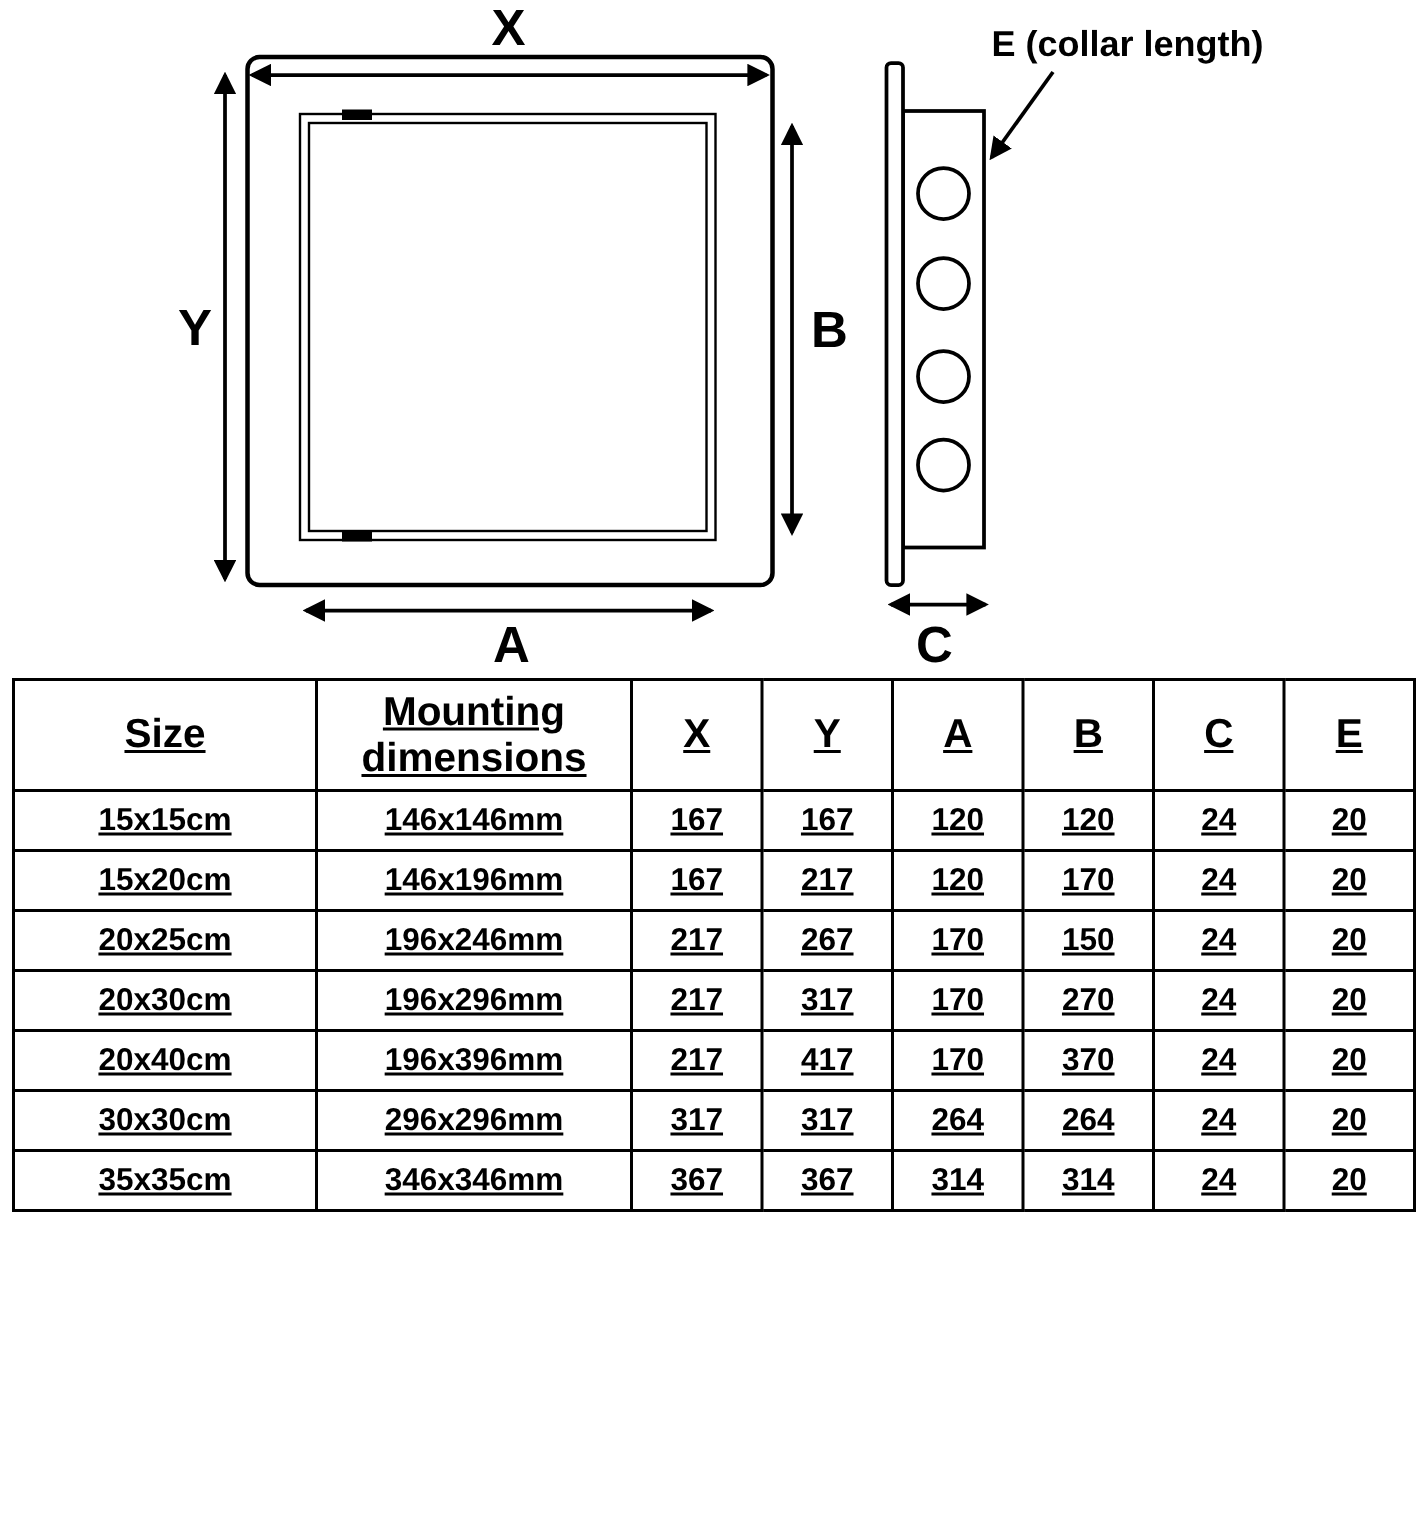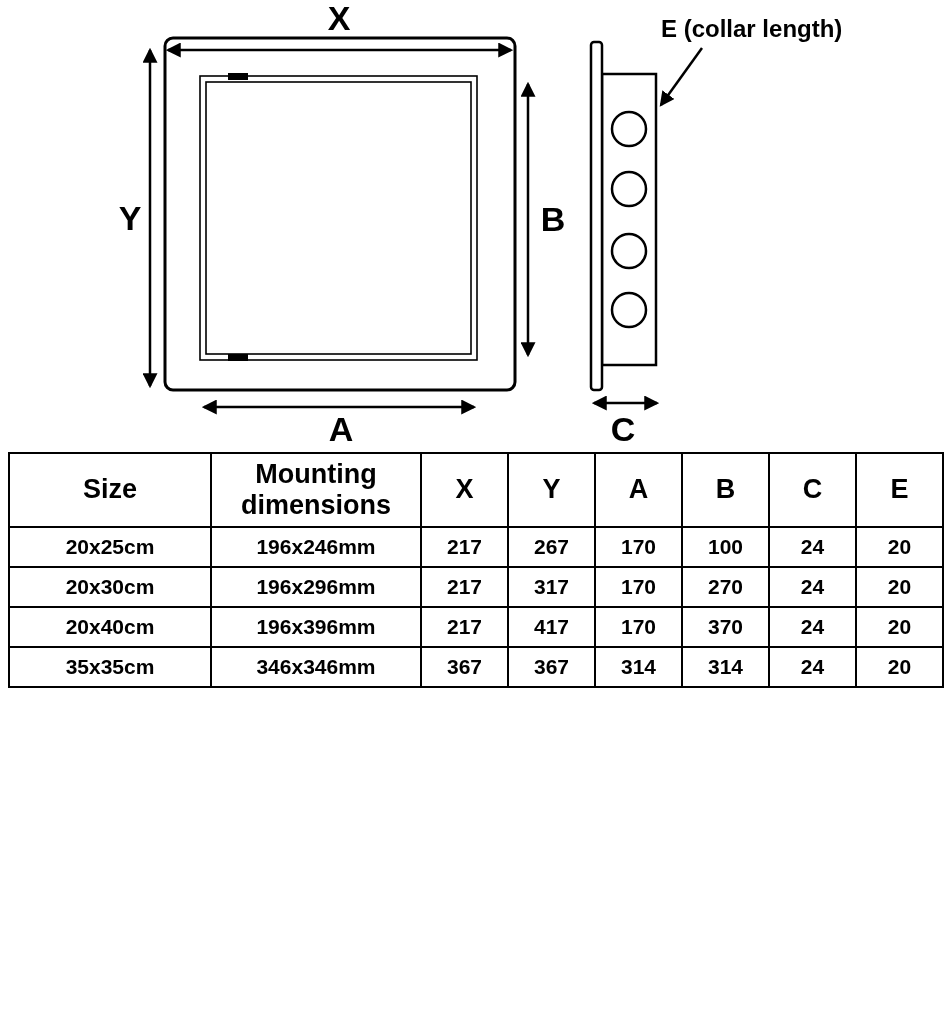--- a/index.html
+++ b/index.html
@@ -16,20 +16,21 @@
   .collar-label { font-size: 24px; }
 
   .spec-table {
     position: absolute;
     top: 452px; left: 8px;
     width: 934px;
     border-collapse: collapse;
     table-layout: fixed;
     text-align: center;
     font-weight: 700;
+    text-decoration: underline;
   }
   .spec-table th, .spec-table td {
     border: 2px solid #000;
     vertical-align: middle;
     padding: 0 2px;
   }
   .spec-table th { font-size: 27px; height: 74px; line-height: 1.15; }
   .spec-table td { font-size: 21px; height: 40px; }
 </style>
 </head>
@@ -101,26 +102,46 @@
         <th>X</th>
         <th>Y</th>
         <th>A</th>
         <th>B</th>
         <th>C</th>
         <th>E</th>
       </tr>
     </thead>
     <tbody>
         <tr>
+          <td>15x15cm</td>
+          <td>146x146mm</td>
+          <td>167</td>
+          <td>167</td>
+          <td>120</td>
+          <td>120</td>
+          <td>24</td>
+          <td>20</td>
+        </tr>
+        <tr>
+          <td>15x20cm</td>
+          <td>146x196mm</td>
+          <td>167</td>
+          <td>217</td>
+          <td>120</td>
+          <td>170</td>
+          <td>24</td>
+          <td>20</td>
+        </tr>
+        <tr>
           <td>20x25cm</td>
           <td>196x246mm</td>
           <td>217</td>
           <td>267</td>
           <td>170</td>
-          <td>100</td>
+          <td>150</td>
           <td>24</td>
           <td>20</td>
         </tr>
         <tr>
           <td>20x30cm</td>
           <td>196x296mm</td>
           <td>217</td>
           <td>317</td>
           <td>170</td>
           <td>270</td>
@@ -131,20 +152,30 @@
           <td>20x40cm</td>
           <td>196x396mm</td>
           <td>217</td>
           <td>417</td>
           <td>170</td>
           <td>370</td>
           <td>24</td>
           <td>20</td>
         </tr>
         <tr>
+          <td>30x30cm</td>
+          <td>296x296mm</td>
+          <td>317</td>
+          <td>317</td>
+          <td>264</td>
+          <td>264</td>
+          <td>24</td>
+          <td>20</td>
+        </tr>
+        <tr>
           <td>35x35cm</td>
           <td>346x346mm</td>
           <td>367</td>
           <td>367</td>
           <td>314</td>
           <td>314</td>
           <td>24</td>
           <td>20</td>
         </tr>
       </tbody>

